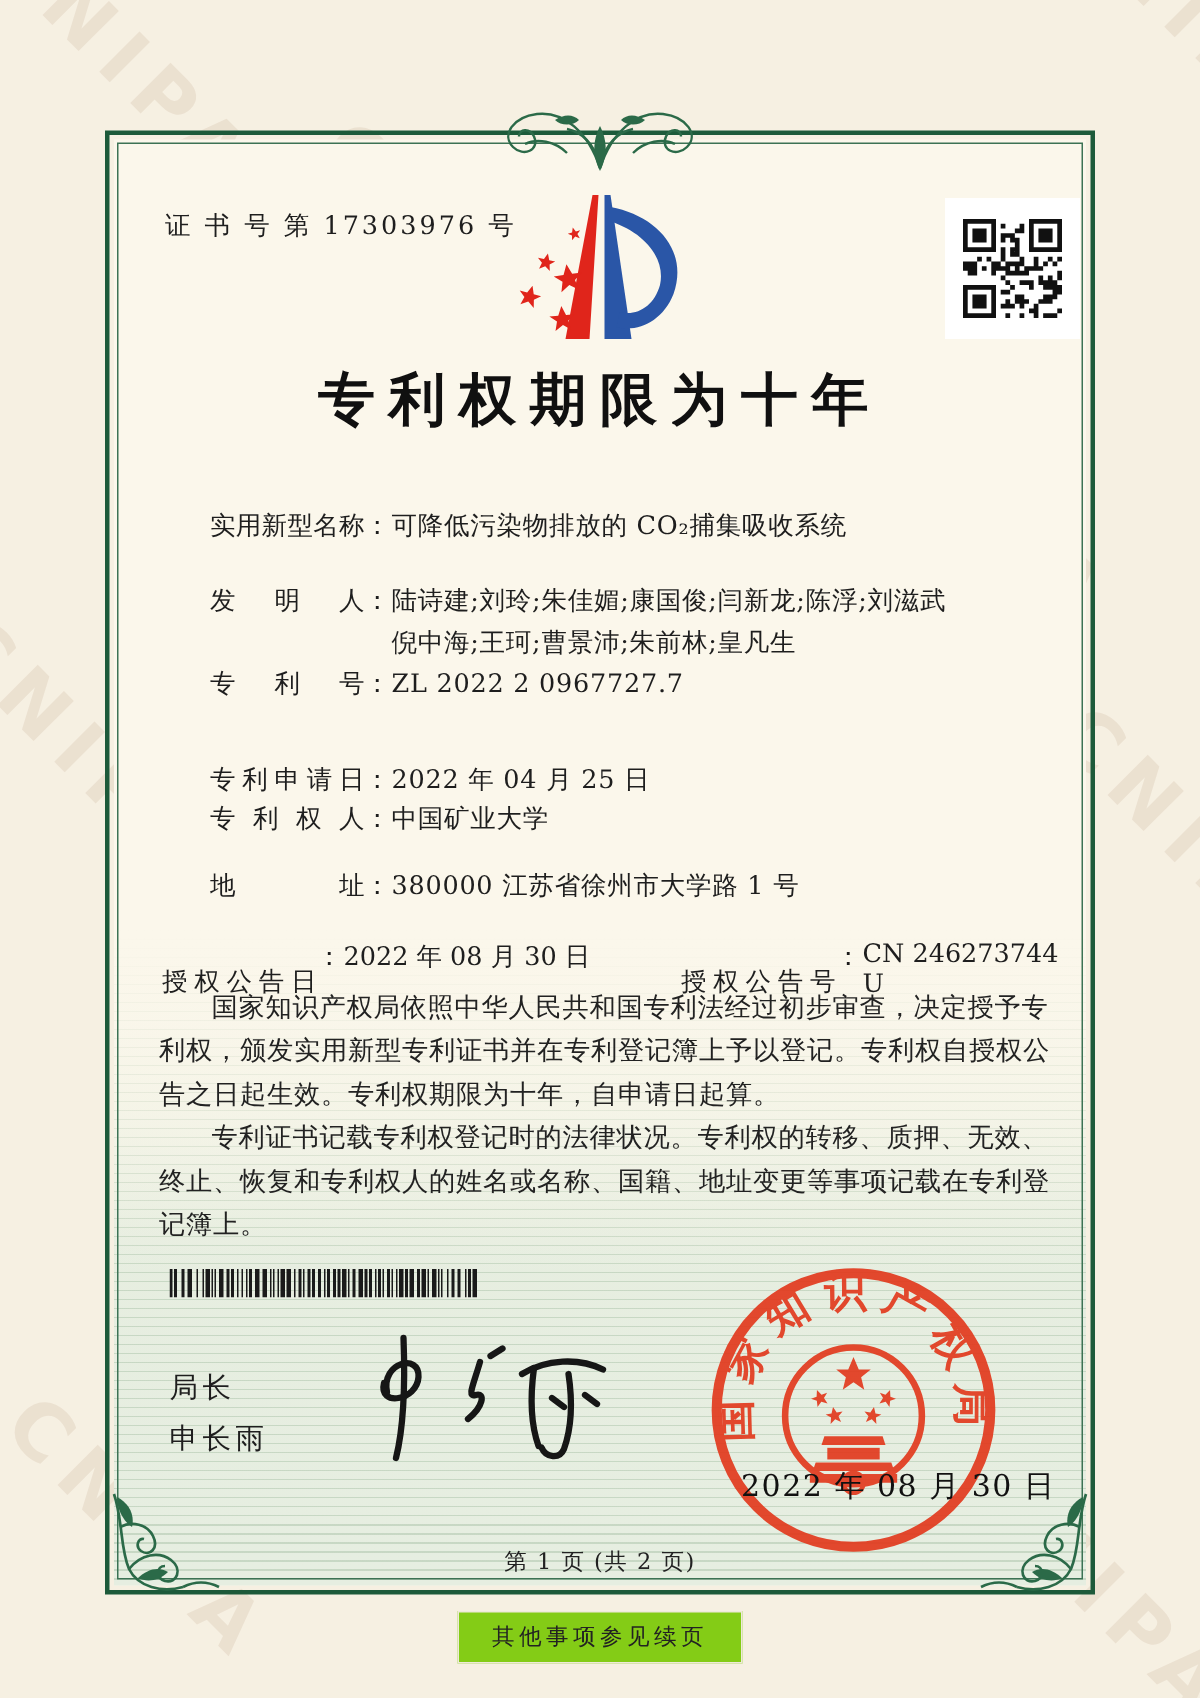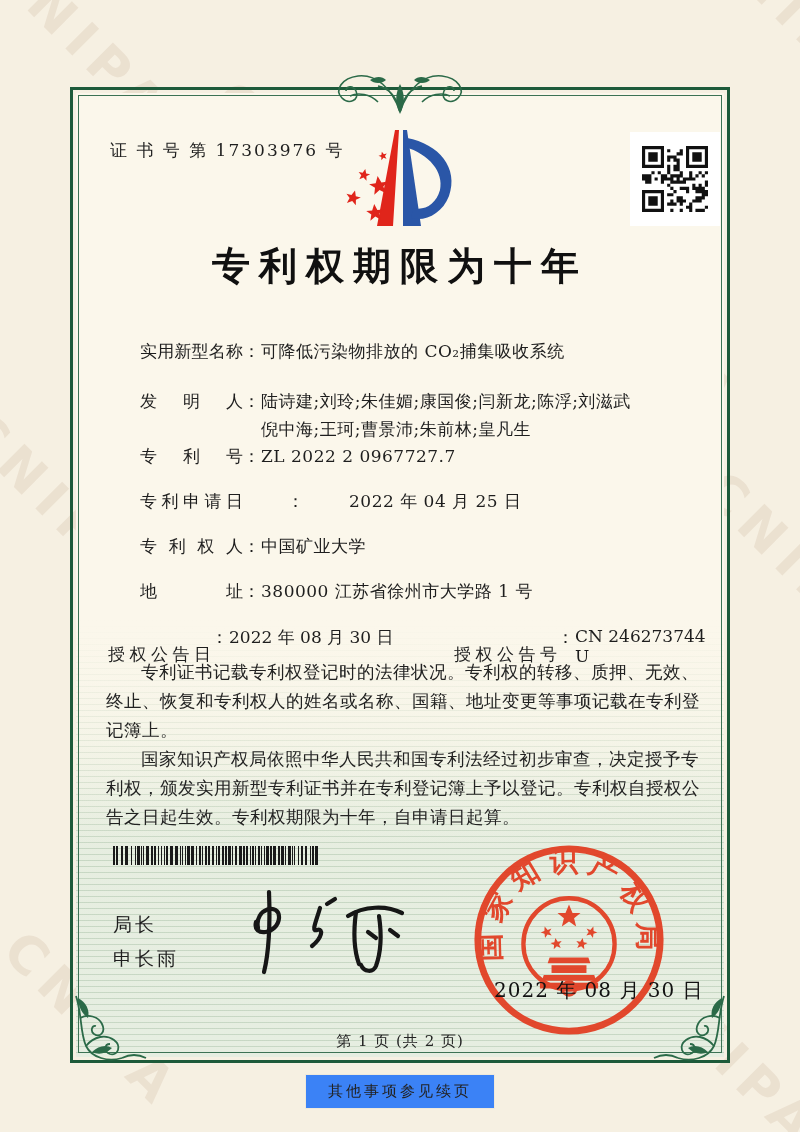--- a/index.html
+++ b/index.html
@@ -42,21 +42,21 @@
   .paras p{margin:0;text-indent:2em;}
 
   .barcode-wrap{left:113px;top:846px;z-index:5;}
   .signer-title{left:113px;top:912px;font-size:19px;letter-spacing:3px;}
   .signer-name{left:113px;top:946px;font-size:19px;letter-spacing:3px;}
   .signature-wrap{left:232px;top:880px;z-index:5;}
   .seal-wrap{left:472px;top:843px;z-index:5;}
   .seal-date{left:494px;top:977px;font-size:20px;letter-spacing:1px;color:#111;z-index:6;}
   .page-no{left:0;top:1032px;width:800px;text-align:center;font-size:15px;letter-spacing:1px;color:#222;}
   .footer-note{left:0;top:1074px;width:800px;text-align:center;z-index:5;}
-  .footer-note span{display:inline-block;background:#3b82f6;border:1px solid #efe9da;padding:7px 22px;font-size:15px;letter-spacing:3px;color:#222;}
+  .footer-note span{display:inline-block;background:#84cc16;border:1px solid #efe9da;padding:7px 22px;font-size:15px;letter-spacing:3px;color:#222;}
 
   .logo-wrap{position:absolute;left:333px;top:126px;z-index:5;}
   .qr-box{position:absolute;left:630px;top:132px;width:90px;height:94px;background:#ffffff;z-index:5;}
   .qr-box svg{position:absolute;left:12px;top:14px;}
 </style>
 </head>
 <body>
 
 <div class="page">
 
@@ -159,21 +159,21 @@
       <span class="val-line2">倪中海;王珂;曹景沛;朱前林;皇凡生</span>
     </span>
   </div>
 
   <div class="content row" style="top:442px;">
     <span class="lbl">专利号</span>
     <span class="colon">：</span>
     <span class="val">ZL 2022 2 0967727.7</span>
   </div>
 
-  <div class="content row" style="top:487px;gap:44px;">
+  <div class="content row" style="top:506px;">
     <span class="lbl">专利申请日</span>
     <span class="colon">：</span>
     <span class="val">2022 年 04 月 25 日</span>
   </div>
 
   <div class="content row" style="top:532px;">
     <span class="lbl">专利权人</span>
     <span class="colon">：</span>
     <span class="val">中国矿业大学</span>
   </div>
@@ -187,22 +187,22 @@
   <div class="content grant-row" style="top:626px;">
     <span class="lbl">授权公告日</span>
     <span class="colon">：</span>
     <span style="flex:0 0 225px;">2022 年 08 月 30 日</span>
     <span class="lbl" style="flex:0 0 103px;">授权公告号</span>
     <span class="colon">：</span>
     <span>CN 246273744 U</span>
   </div>
 
   <div class="content paras">
+    <p>国家知识产权局依照中华人民共和国专利法经过初步审查，决定授予专利权，颁发实用新型专利证书并在专利登记簿上予以登记。专利权自授权公告之日起生效。专利权期限为十年，自申请日起算。</p>
     <p>专利证书记载专利权登记时的法律状况。专利权的转移、质押、无效、终止、恢复和专利权人的姓名或名称、国籍、地址变更等事项记载在专利登记簿上。</p>
-    <p>国家知识产权局依照中华人民共和国专利法经过初步审查，决定授予专利权，颁发实用新型专利证书并在专利登记簿上予以登记。专利权自授权公告之日起生效。专利权期限为十年，自申请日起算。</p>
   </div>
 
   <div class="content barcode-wrap">
     <svg id="barcode-svg" width="205" height="19" viewBox="0 0 205 19">
       <path fill="#1a1a1a" d="M0 0h2v19h-2zM3 0h2v19h-2zM8 0h2v19h-2zM12 0h3v19h-3zM18 0h1v19h-1zM22 0h1v19h-1zM24 0h3v19h-3zM28 0h1v19h-1zM30 0h1v19h-1zM33 0h3v19h-3zM38 0h2v19h-2zM41 0h2v19h-2zM45 0h1v19h-1zM48 0h1v19h-1zM51 0h1v19h-1zM53 0h2v19h-2zM57 0h3v19h-3zM62 0h3v19h-3zM67 0h1v19h-1zM69 0h1v19h-1zM72 0h1v19h-1zM74 0h3v19h-3zM78 0h3v19h-3zM83 0h1v19h-1zM86 0h2v19h-2zM89 0h1v19h-1zM92 0h2v19h-2zM95 0h2v19h-2zM99 0h2v19h-2zM103 0h1v19h-1zM105 0h2v19h-2zM109 0h2v19h-2zM112 0h2v19h-2zM115 0h3v19h-3zM119 0h1v19h-1zM122 0h2v19h-2zM126 0h3v19h-3zM130 0h2v19h-2zM133 0h2v19h-2zM137 0h1v19h-1zM139 0h2v19h-2zM142 0h1v19h-1zM145 0h2v19h-2zM148 0h1v19h-1zM151 0h1v19h-1zM153 0h3v19h-3zM157 0h2v19h-2zM160 0h3v19h-3zM165 0h2v19h-2zM168 0h3v19h-3zM172 0h1v19h-1zM175 0h3v19h-3zM179 0h1v19h-1zM181 0h1v19h-1zM185 0h1v19h-1zM188 0h2v19h-2zM192 0h2v19h-2zM197 0h1v19h-1zM199 0h2v19h-2zM202 0h3v19h-3z"></path>
     </svg>
   </div>
 
   <div class="content signer-title">局长</div>
   <div class="content signer-name">申长雨</div>

